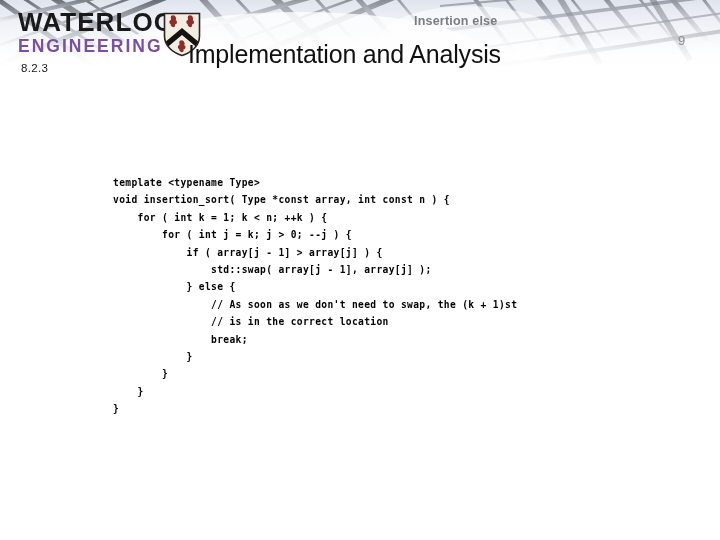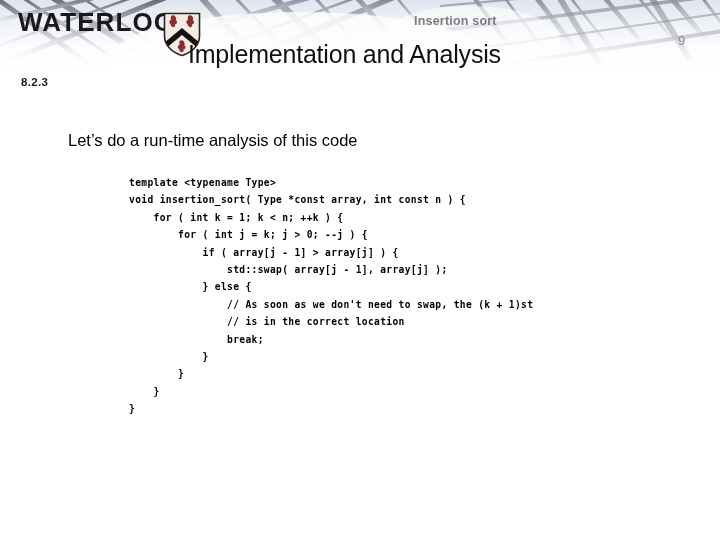--- a/index.html
+++ b/index.html
@@ -86,26 +86,25 @@
     left: 163px;
     top: 12px;
     width: 38px;
     height: 45px;
   }
 
   
   #section-number {
     position: absolute;
     left: 21px;
-    top: 76px;
+    top: 62px;
     font-size: 11.5px;
     color: #1a1a1a;
     letter-spacing: 0.3px;
     white-space: nowrap;
-    font-weight: bold;
   }
   #topic-label {
     position: absolute;
     left: 414px;
     top: 14px;
     font-size: 12.5px;
     font-weight: bold;
     color: #7c7c80;
     letter-spacing: 0.2px;
     white-space: nowrap;
@@ -133,21 +132,21 @@
     position: absolute;
     left: 68px;
     top: 131px;
     font-size: 16.5px;
     color: #000000;
     white-space: nowrap;
   }
 
   #code-block {
     position: absolute;
-    left: 129px;
+    left: 113px;
     top: 174px;
     font-family: "DejaVu Sans Mono", monospace;
     font-weight: bold;
     font-size: 9.6px;
     line-height: 17.4px;
     color: #000000;
     white-space: pre;
     letter-spacing: 0.35px;
   }
   .code-line {
@@ -234,20 +233,21 @@
       <ellipse cx="300" cy="58" rx="190" ry="46" fill="#ffffff" opacity="0.78"></ellipse>
       <ellipse cx="470" cy="40" rx="90" ry="34" fill="#ffffff" opacity="0.55"></ellipse>
 
       <rect x="0" y="0" width="720" height="92" fill="url(#paleWash)"></rect>
     </svg>
 
     <div id="header-fade"></div>
 
     <div id="logo-block">
       <div id="logo-wordmark">WATERLOO</div>
+      <div id="logo-subword">ENGINEERING</div>
     </div>
 
     <svg id="crest" viewBox="0 0 38 45">
       <defs>
         <clipPath id="shieldClip">
           <path d="M1.5 1.5 H36.5 V24 C36.5 34 28 41 19 43.5 C10 41 1.5 34 1.5 24 Z"></path>
         </clipPath>
       </defs>
       <g clip-path="url(#shieldClip)">
         <rect x="0" y="0" width="38" height="45" fill="#f3ece2"></rect>
@@ -260,24 +260,23 @@
           <path d="M8 4 q2.6-1.6 4.4 0.6 q1.3 1.7 0.4 3.6 q1.5 0.6 1.2 2.3 q-0.3 1.8-2.2 2.1 q0.9 1.1 0 2 q-1.2 1.1-2.7 0.2 q-1.5-0.9-1.5-2.8 q-1.5-0.5-1.3-2.2 q0.2-1.7 1.8-2.1 q-0.8-2 0-3.7 Z"></path>
           <path d="M25 4 q2.6-1.6 4.4 0.6 q1.3 1.7 0.4 3.6 q1.5 0.6 1.2 2.3 q-0.3 1.8-2.2 2.1 q0.9 1.1 0 2 q-1.2 1.1-2.7 0.2 q-1.5-0.9-1.5-2.8 q-1.5-0.5-1.3-2.2 q0.2-1.7 1.8-2.1 q-0.8-2 0-3.7 Z"></path>
           <path d="M16.5 29 q2.6-1.6 4.4 0.6 q1.3 1.7 0.4 3.6 q1.5 0.6 1.2 2.3 q-0.3 1.8-2.2 2.1 q0.9 1.1 0 2 q-1.2 1.1-2.7 0.2 q-1.5-0.9-1.5-2.8 q-1.5-0.5-1.3-2.2 q0.2-1.7 1.8-2.1 q-0.8-2 0-3.7 Z"></path>
         </g>
       </g>
       <path d="M1.5 1.5 H36.5 V24 C36.5 34 28 41 19 43.5 C10 41 1.5 34 1.5 24 Z" fill="none" stroke="#2a2522" stroke-width="1.6"></path>
     </svg>
 
     <div id="section-number">8.2.3</div>
 
-    <div id="topic-label">Insertion sort</div>
+    <div id="topic-label">Insertion else</div>
 
     <div id="page-number">9</div>
 
     <div id="slide-title">Implementation and Analysis</div>
   </div>
 
-  <div id="lead-line">Let’s do a run-time analysis of this code</div>
 
   <div id="code-block"><div class="code-line">template &lt;typename Type&gt;</div><div class="code-line">void insertion_sort( Type *const array, int const n ) {</div><div class="code-line">    for ( int k = 1; k &lt; n; ++k ) {</div><div class="code-line">        for ( int j = k; j &gt; 0; --j ) {</div><div class="code-line">            if ( array[j - 1] &gt; array[j] ) {</div><div class="code-line">                std::swap( array[j - 1], array[j] );</div><div class="code-line">            } else {</div><div class="code-line">                // As soon as we don't need to swap, the (k + 1)st</div><div class="code-line">                // is in the correct location</div><div class="code-line">                break;</div><div class="code-line">            }</div><div class="code-line">        }</div><div class="code-line">    }</div><div class="code-line">}</div></div>
 
 </div>
 
 </body></html>

